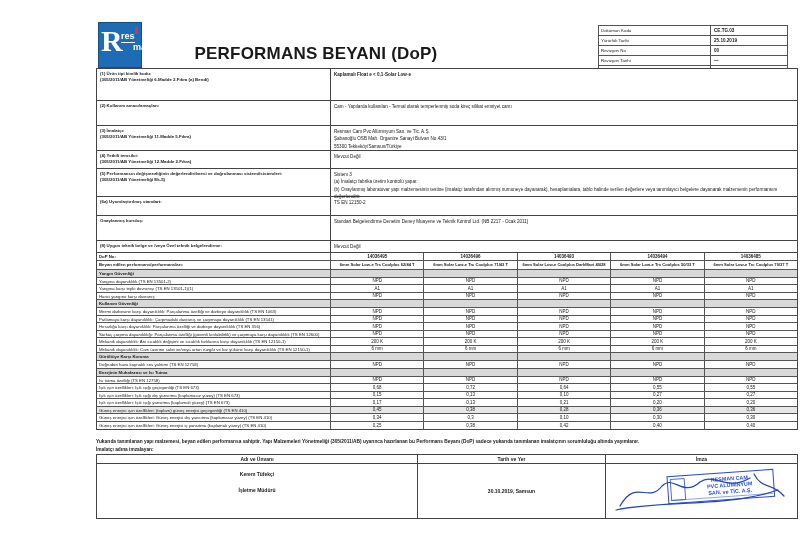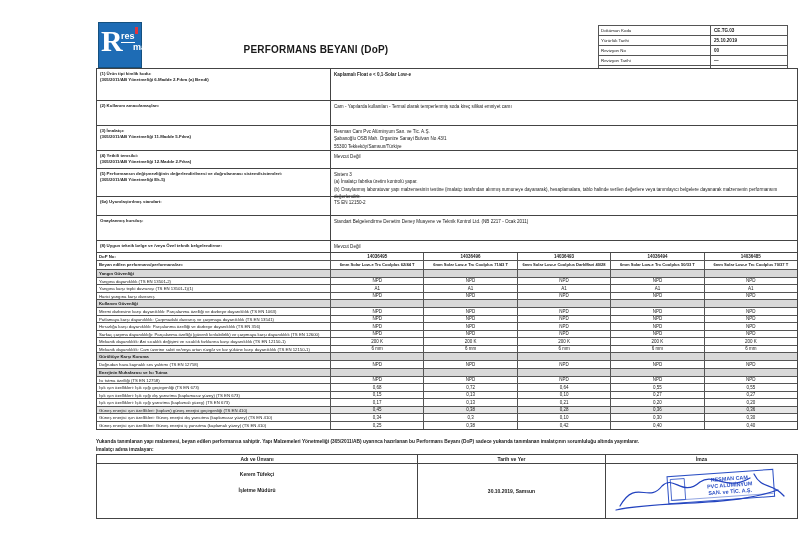--- a/index.html
+++ b/index.html
@@ -12,21 +12,21 @@
   .logo { position:absolute; top:2px; left:2px; width:44px; height:46px;
           background:#1e6cb5; border:1px solid #14507f; }
   .logo .r  { position:absolute; left:2px; top:3px; font-size:30px; font-weight:bold;
               color:#fff; font-family:"Liberation Serif", serif; line-height:1; }
   .logo .wt { position:absolute; left:22px; top:9px;  color:#fff; font-size:9px; font-weight:bold;
               line-height:1; border-bottom:0.8px solid #fff; padding-bottom:1px; }
   .logo .wb { position:absolute; left:34px; top:20px; color:#fff; font-size:9px; font-weight:bold; line-height:1; }
   .logo .acc{ position:absolute; left:36px; top:4px; width:3px; height:7px; background:#e0333c; }
 
   .title { position:absolute; top:24px; left:60px; width:320px; text-align:center;
-           font-size:10px; font-weight:bold; letter-spacing:0.2px; }
+           font-size:17px; font-weight:bold; letter-spacing:0.2px; }
 
   .docinfo { position:absolute; top:5px; left:502px; width:190px; border:1px solid #555; }
   .docinfo .row { display:flex; height:10px; border-bottom:1px solid #555; }
   .docinfo .row:last-child { border-bottom:none; }
   .docinfo .lbl { width:112px; border-right:1px solid #555; font-size:4.4px; padding:2px 0 0 2px; }
   .docinfo .val { flex:1; font-size:4.6px; font-weight:bold; padding:2px 0 0 3px; }
 
   
   .maintable { position:absolute; top:48px; left:0; width:702px; border:1px solid #444; background:#fff; }
   .irow { display:flex; border-bottom:1px solid #444; }

